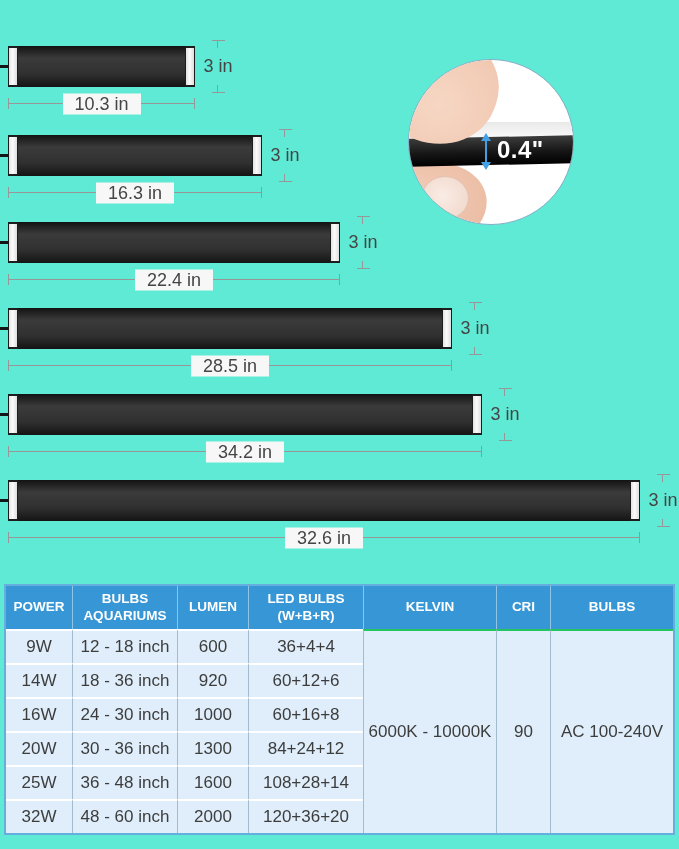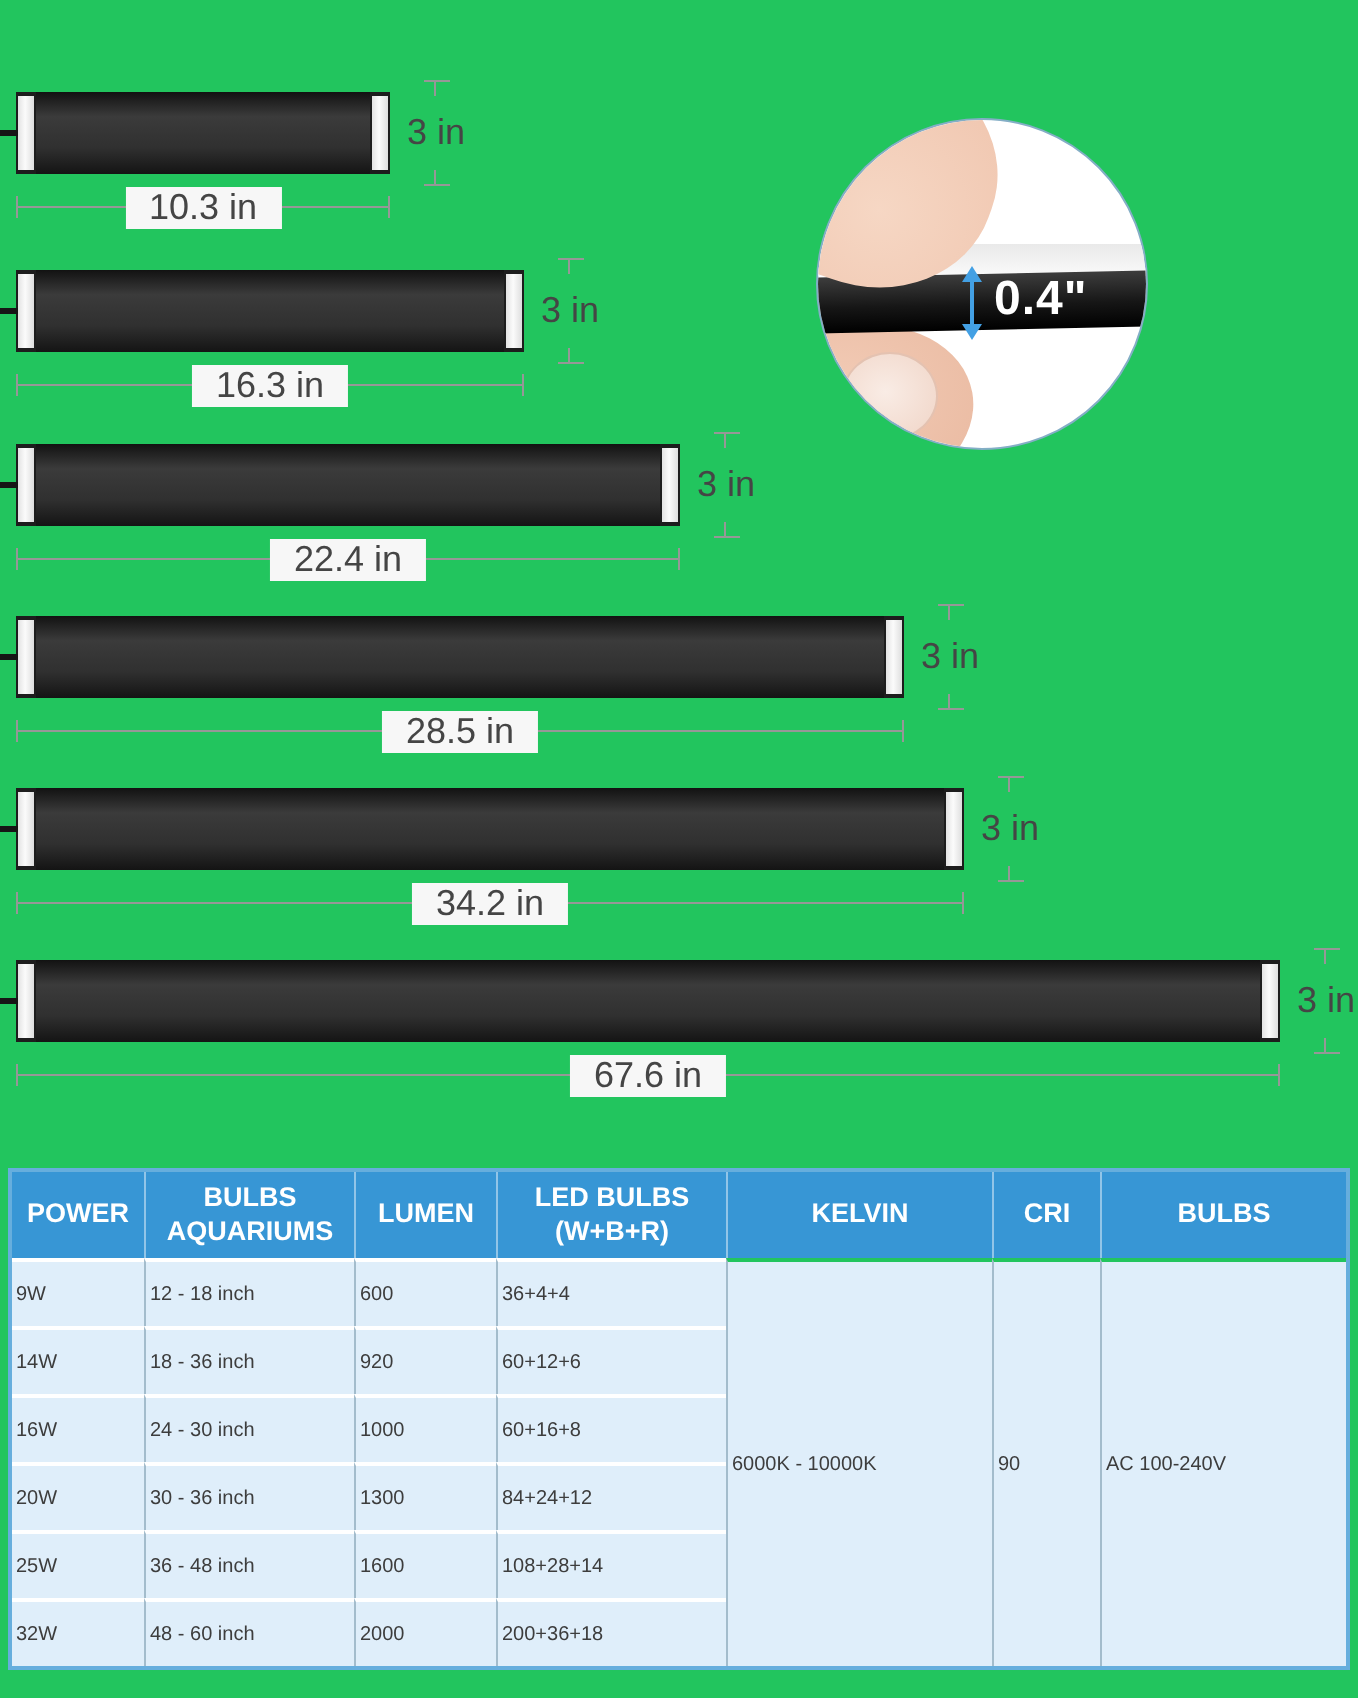--- a/index.html
+++ b/index.html
@@ -1,17 +1,17 @@
 <!DOCTYPE html>
 <html><head>
 <meta charset="utf-8">
 <style>
   html,body{margin:0;padding:0;}
   body{background:#f7f7f7;font-family:"Liberation Sans", sans-serif;}
-  .stage{position:relative;width:679px;height:849px;background:#22c55e;overflow:hidden;margin:0 auto;}
+  .stage{position:relative;width:679px;height:849px;background:#5eead4;overflow:hidden;margin:0 auto;}
 
   
   .bar-row{position:absolute;left:8px;width:var(--w,200px);}
   .lamp{position:relative;display:flex;width:var(--w,200px);height:41px;}
   .wire{position:absolute;left:-8px;top:50%;width:9px;height:3px;margin-top:-2px;background:#161616;}
   .cap{flex:none;width:10px;box-sizing:border-box;background:linear-gradient(90deg,#e3e3e3,#fbfbfb 45%,#dedede);
        border:1px solid #1d1d1d;border-top-width:2px;border-bottom-width:2px;}
   .lamp-body{flex:1;background:linear-gradient(180deg,#121212,#3b3b3b 30%,#303030 68%,#141414);}
   .vdim{position:absolute;left:calc(var(--w,200px) + 5px);top:-6px;height:53px;width:36px;
         display:flex;flex-direction:column;align-items:center;}
@@ -47,21 +47,21 @@
   .thickness{position:absolute;left:88px;top:76px;color:#ffffff;font-size:24px;font-weight:bold;letter-spacing:.5px;}
 
   
   .spec-wrap{position:absolute;left:4px;top:584px;width:530px;}
   table.spec{border-collapse:separate;border-spacing:0;table-layout:fixed;width:671px;
              border:2px solid #66aedd;background:#dfeefa;}
   .spec th{background:#3796d5;color:#ffffff;font-size:13.5px;font-weight:bold;text-align:center;
            vertical-align:middle;height:43px;padding:2px 3px;line-height:1.2;
            border-left:1px solid rgba(255,255,255,.45);box-sizing:border-box;}
   .spec th:first-child{border-left:none;}
-  .spec td{background:#dfeefa;color:#3d3d3d;font-size:10px;text-align:left;vertical-align:middle;
+  .spec td{background:#dfeefa;color:#3d3d3d;font-size:17px;text-align:center;vertical-align:middle;
            height:34px;padding:0 2px;border-top:2px solid #ffffff;border-left:1px solid #a3bccc;
            box-sizing:border-box;}
   .spec td:first-child{border-left:none;}
   .spec td.merged{border-top:2px solid #22c55e;}
   .col-power{width:66px;} .col-fits{width:105px;} .col-lumen{width:71px;} .col-bulbs{width:115px;}
   .col-kelvin{width:133px;} .col-cri{width:54px;} .col-input{width:123px;}
 </style>
 </head>
 <body>
 
@@ -158,21 +158,21 @@
       <span class="cap"></span>
       <span class="lamp-body"></span>
       <span class="cap"></span>
     </div>
     <div class="vdim">
       <span class="tee"></span>
       <span class="vlabel">3 in</span>
       <span class="tee bottom"></span>
     </div>
     <div class="hdim">
-      <span class="hlabel">67.6 in</span>
+      <span class="hlabel">32.6 in</span>
     </div>
   </div>
 
   <div class="inset">
     <div class="band"></div>
     <div class="finger"></div>
     <div class="nail"></div>
     <div class="edge-bar"></div>
     <div class="thumb"></div>
     <div class="arrow"></div>
@@ -232,19 +232,19 @@
         <tr>
           <td>25W</td>
           <td>36 - 48 inch</td>
           <td>1600</td>
           <td>108+28+14</td>
         </tr>
         <tr>
           <td>32W</td>
           <td>48 - 60 inch</td>
           <td>2000</td>
-          <td>200+36+18</td>
+          <td>120+36+20</td>
         </tr>
       </tbody>
     </table>
   </div>
 
 </div>
 
 </body></html>

